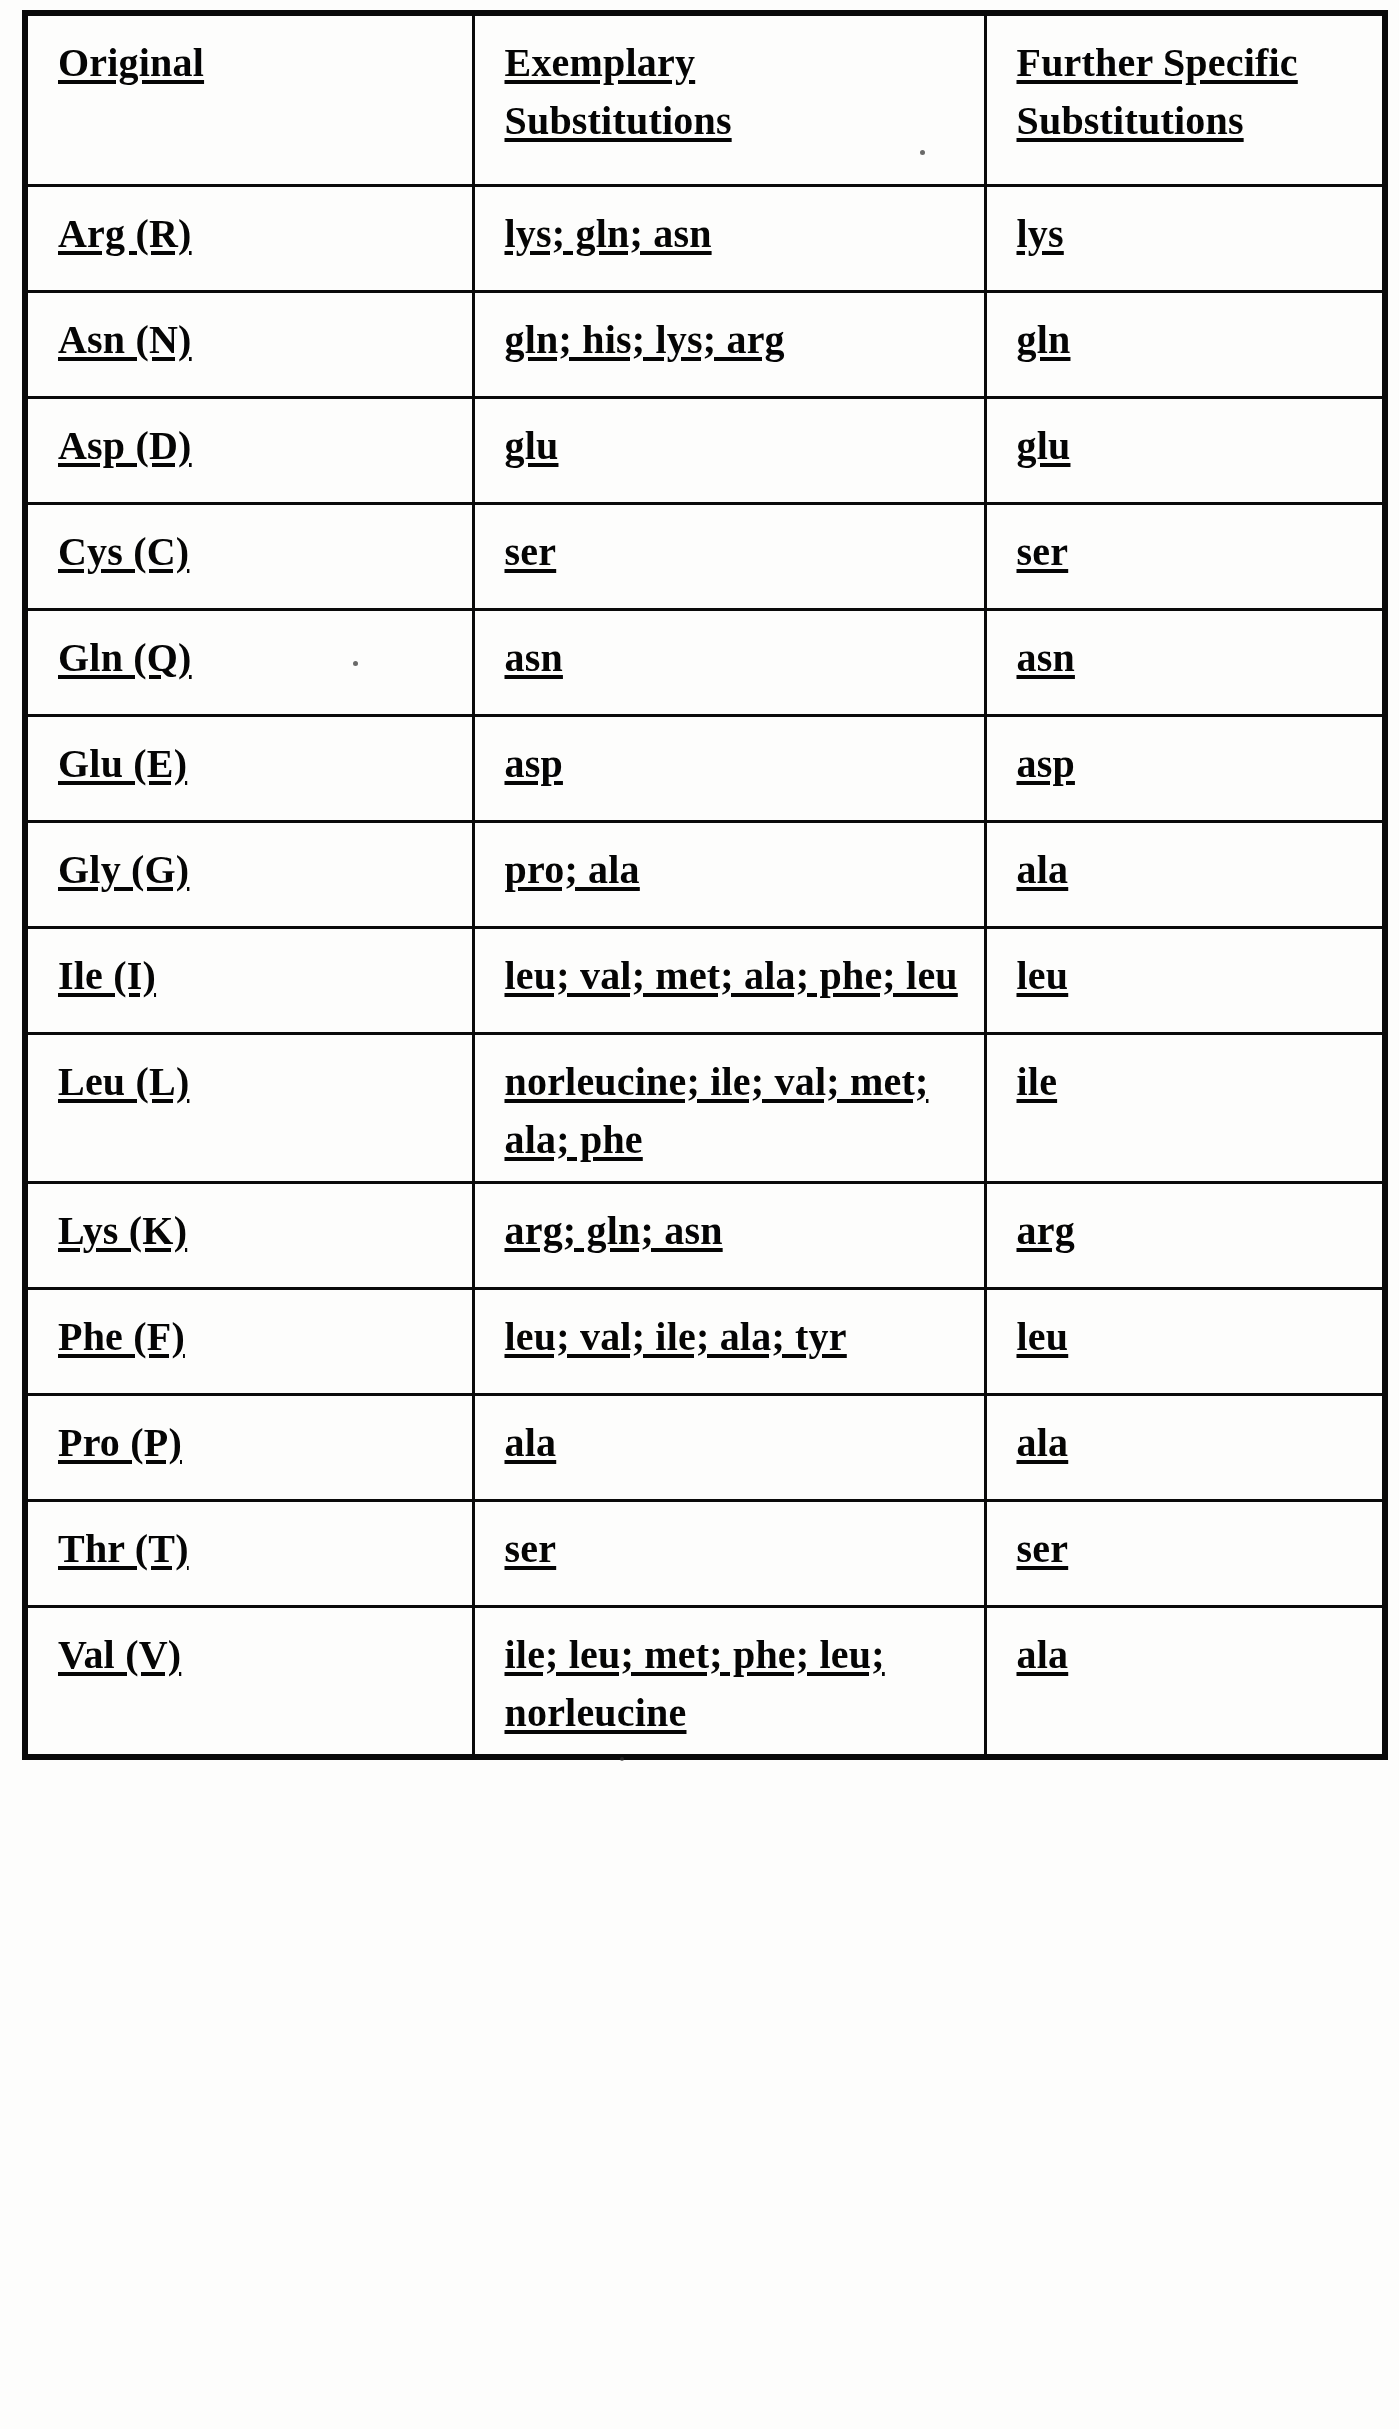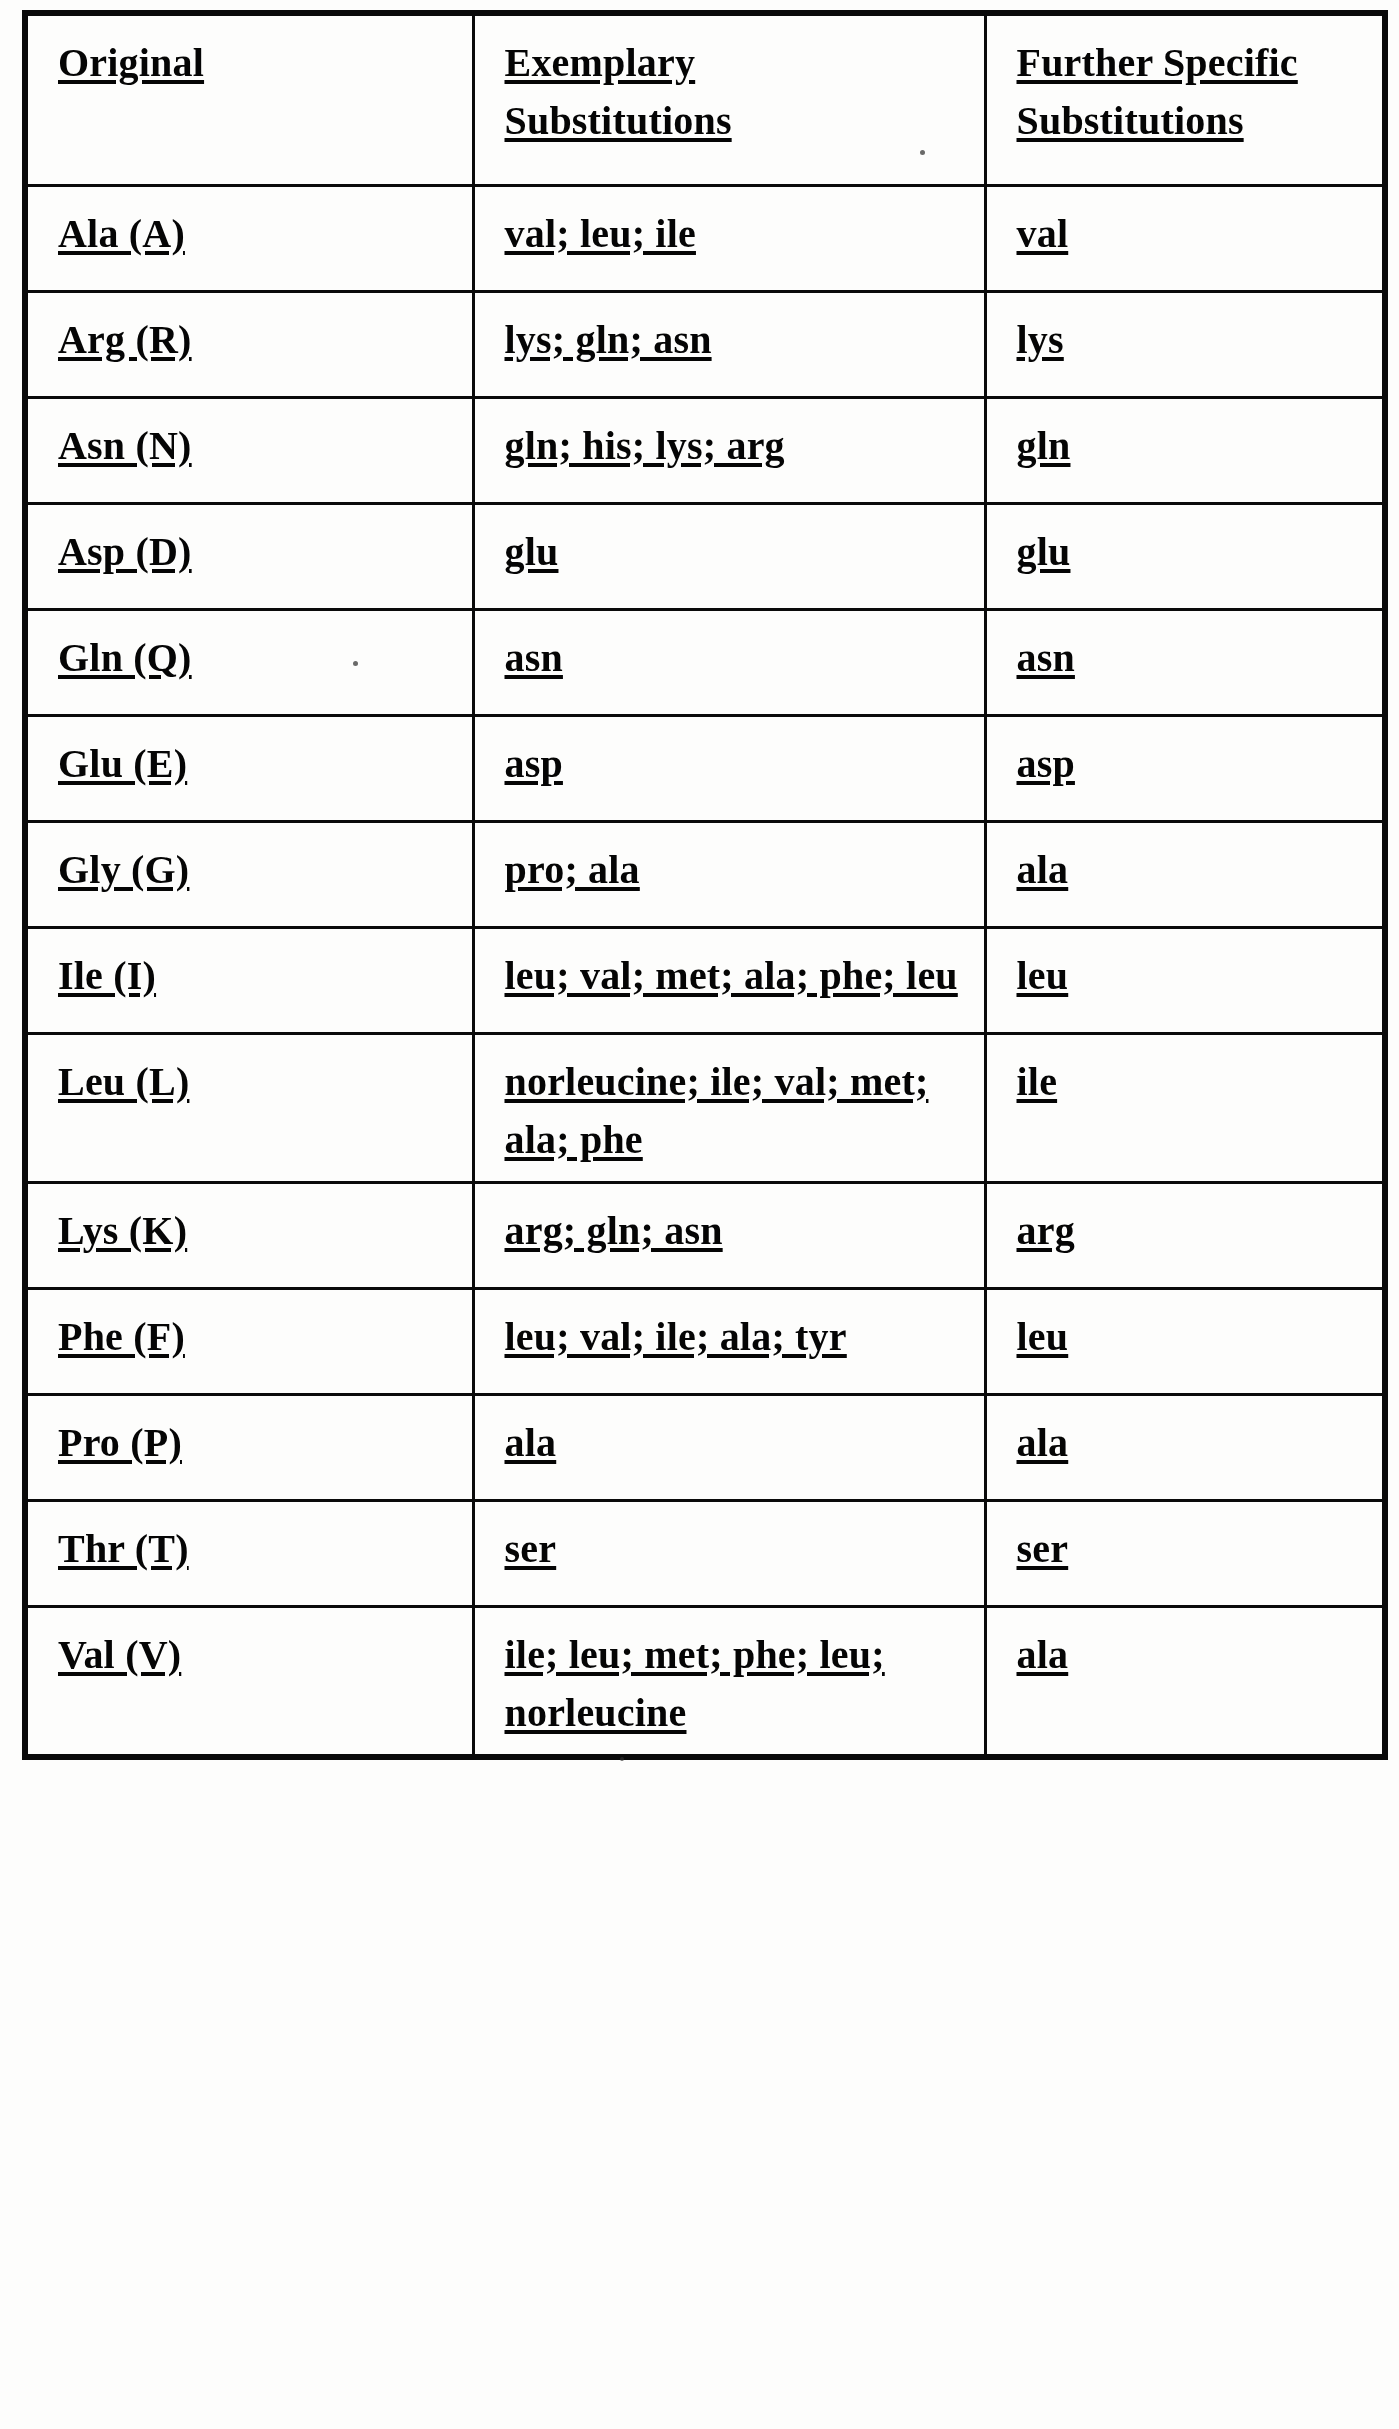--- a/index.html
+++ b/index.html
@@ -78,38 +78,38 @@
         <th>
           <span class="u">Exemplary Substitutions</span>
         </th>
         <th>
           <span class="u">Further Specific Substitutions</span>
         </th>
       </tr>
     </thead>
     <tbody id="table-body">
         <tr>
-          <td><span class="u">Ala (A)</span></td>
-          <td><span class="u">val; leu; ile</span></td>
-          <td><span class="u">val</span></td>
-        </tr>
-        <tr>
           <td><span class="u">Arg (R)</span></td>
           <td><span class="u">lys; gln; asn</span></td>
           <td><span class="u">lys</span></td>
         </tr>
         <tr>
           <td><span class="u">Asn (N)</span></td>
           <td><span class="u">gln; his; lys; arg</span></td>
           <td><span class="u">gln</span></td>
         </tr>
         <tr>
           <td><span class="u">Asp (D)</span></td>
           <td><span class="u">glu</span></td>
           <td><span class="u">glu</span></td>
+        </tr>
+        <tr>
+          <td><span class="u">Cys (C)</span></td>
+          <td><span class="u">ser</span></td>
+          <td><span class="u">ser</span></td>
         </tr>
         <tr>
           <td><span class="u">Gln (Q)</span></td>
           <td><span class="u">asn</span></td>
           <td><span class="u">asn</span></td>
         </tr>
         <tr>
           <td><span class="u">Glu (E)</span></td>
           <td><span class="u">asp</span></td>
           <td><span class="u">asp</span></td>

